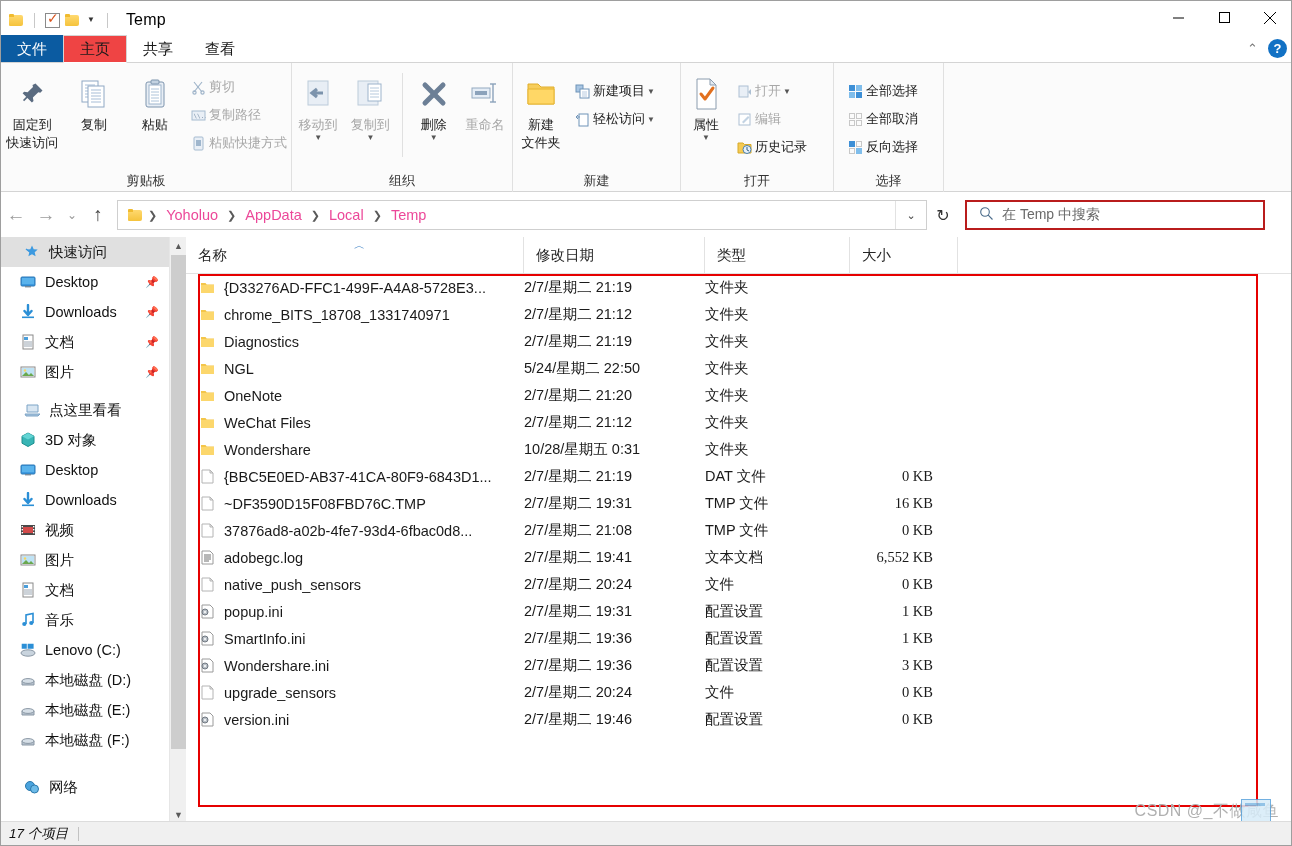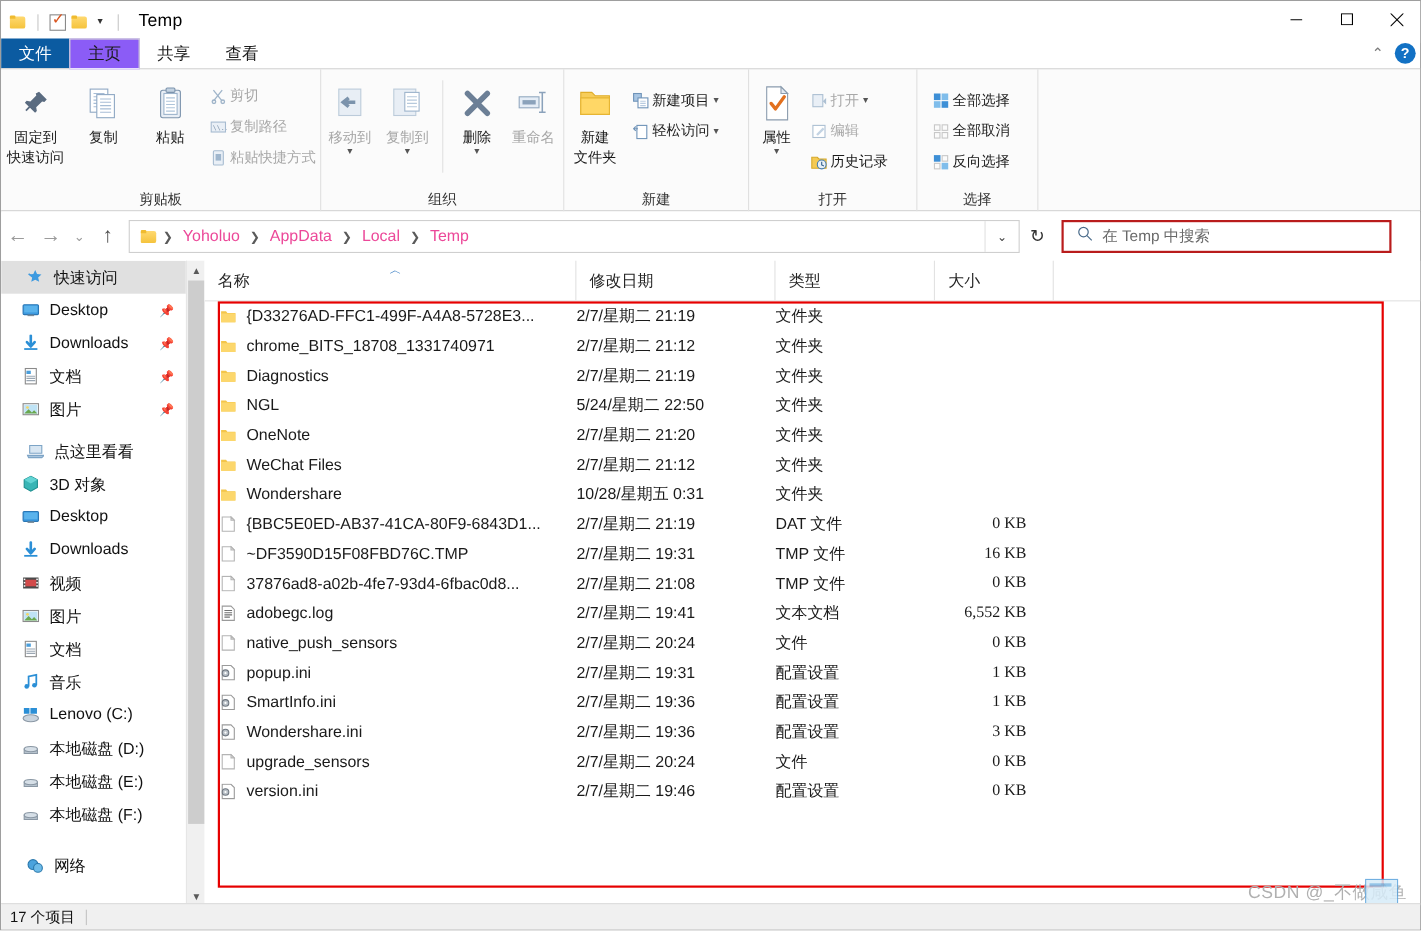--- a/index.html
+++ b/index.html
@@ -74,21 +74,21 @@
   }
   .tab {
     height: 28px; display: flex; align-items: center; justify-content: center;
     font-size: 15px; color: #1a1a1a; padding: 0 16px; box-sizing: border-box;
     min-width: 62px;
   }
   .tab.file {
     background: #0b5ba1; color: #ffffff; width: 62px; padding: 0;
   }
   .tab.active {
-    background: #8b5cf6; border: 1px solid #d4d4d4; border-bottom: 1px solid #ffffff;
+    background: #ef4444; border: 1px solid #d4d4d4; border-bottom: 1px solid #ffffff;
     box-sizing: border-box; position: relative; z-index: 4;
   }
   .tab-right {
     position: absolute; right: 6px; top: 4px; display: flex; align-items: center; gap: 10px;
   }
   .chev-up { color: #7a7a7a; font-size: 13px; }
   .help-circle {
     width: 19px; height: 19px; border-radius: 50%; background: #1271c4;
     color: #fff; font-size: 13px; display: flex; align-items: center;
     justify-content: center; font-weight: bold;
@@ -222,21 +222,21 @@
     position: absolute; left: 12px; top: 37px; width: 1060px; height: 533px;
     border: 2px solid #e60000; box-sizing: border-box; pointer-events: none;
   }
 
   
   .statusbar {
     position: absolute; left: 0; bottom: 0; width: 1292px; height: 24px;
     background: #f0f0f0; border-top: 1px solid #dcdcdc; display: flex; align-items: center;
     box-sizing: border-box;
   }
-  .status-text { font-size: 13.5px; color: #111; padding-left: 8px; }
+  .status-text { font-size: 13.5px; color: #111; padding-left: 8px; font-style: italic; }
   .status-div { width: 1px; height: 14px; background: #c2c2c2; margin-left: 10px; }
 
   .watermark {
     position: absolute; right: 20px; bottom: 22px; font-size: 16px; color: #b0b0b0;
     letter-spacing: .5px; display: flex; align-items: center; gap: 0;
   }
   .wm-badge {
     width: 28px; height: 22px; border: 1px solid #5aa3dc; background: #d7ecf9;
     margin-left: -38px; position: relative; opacity: .85;
   }

